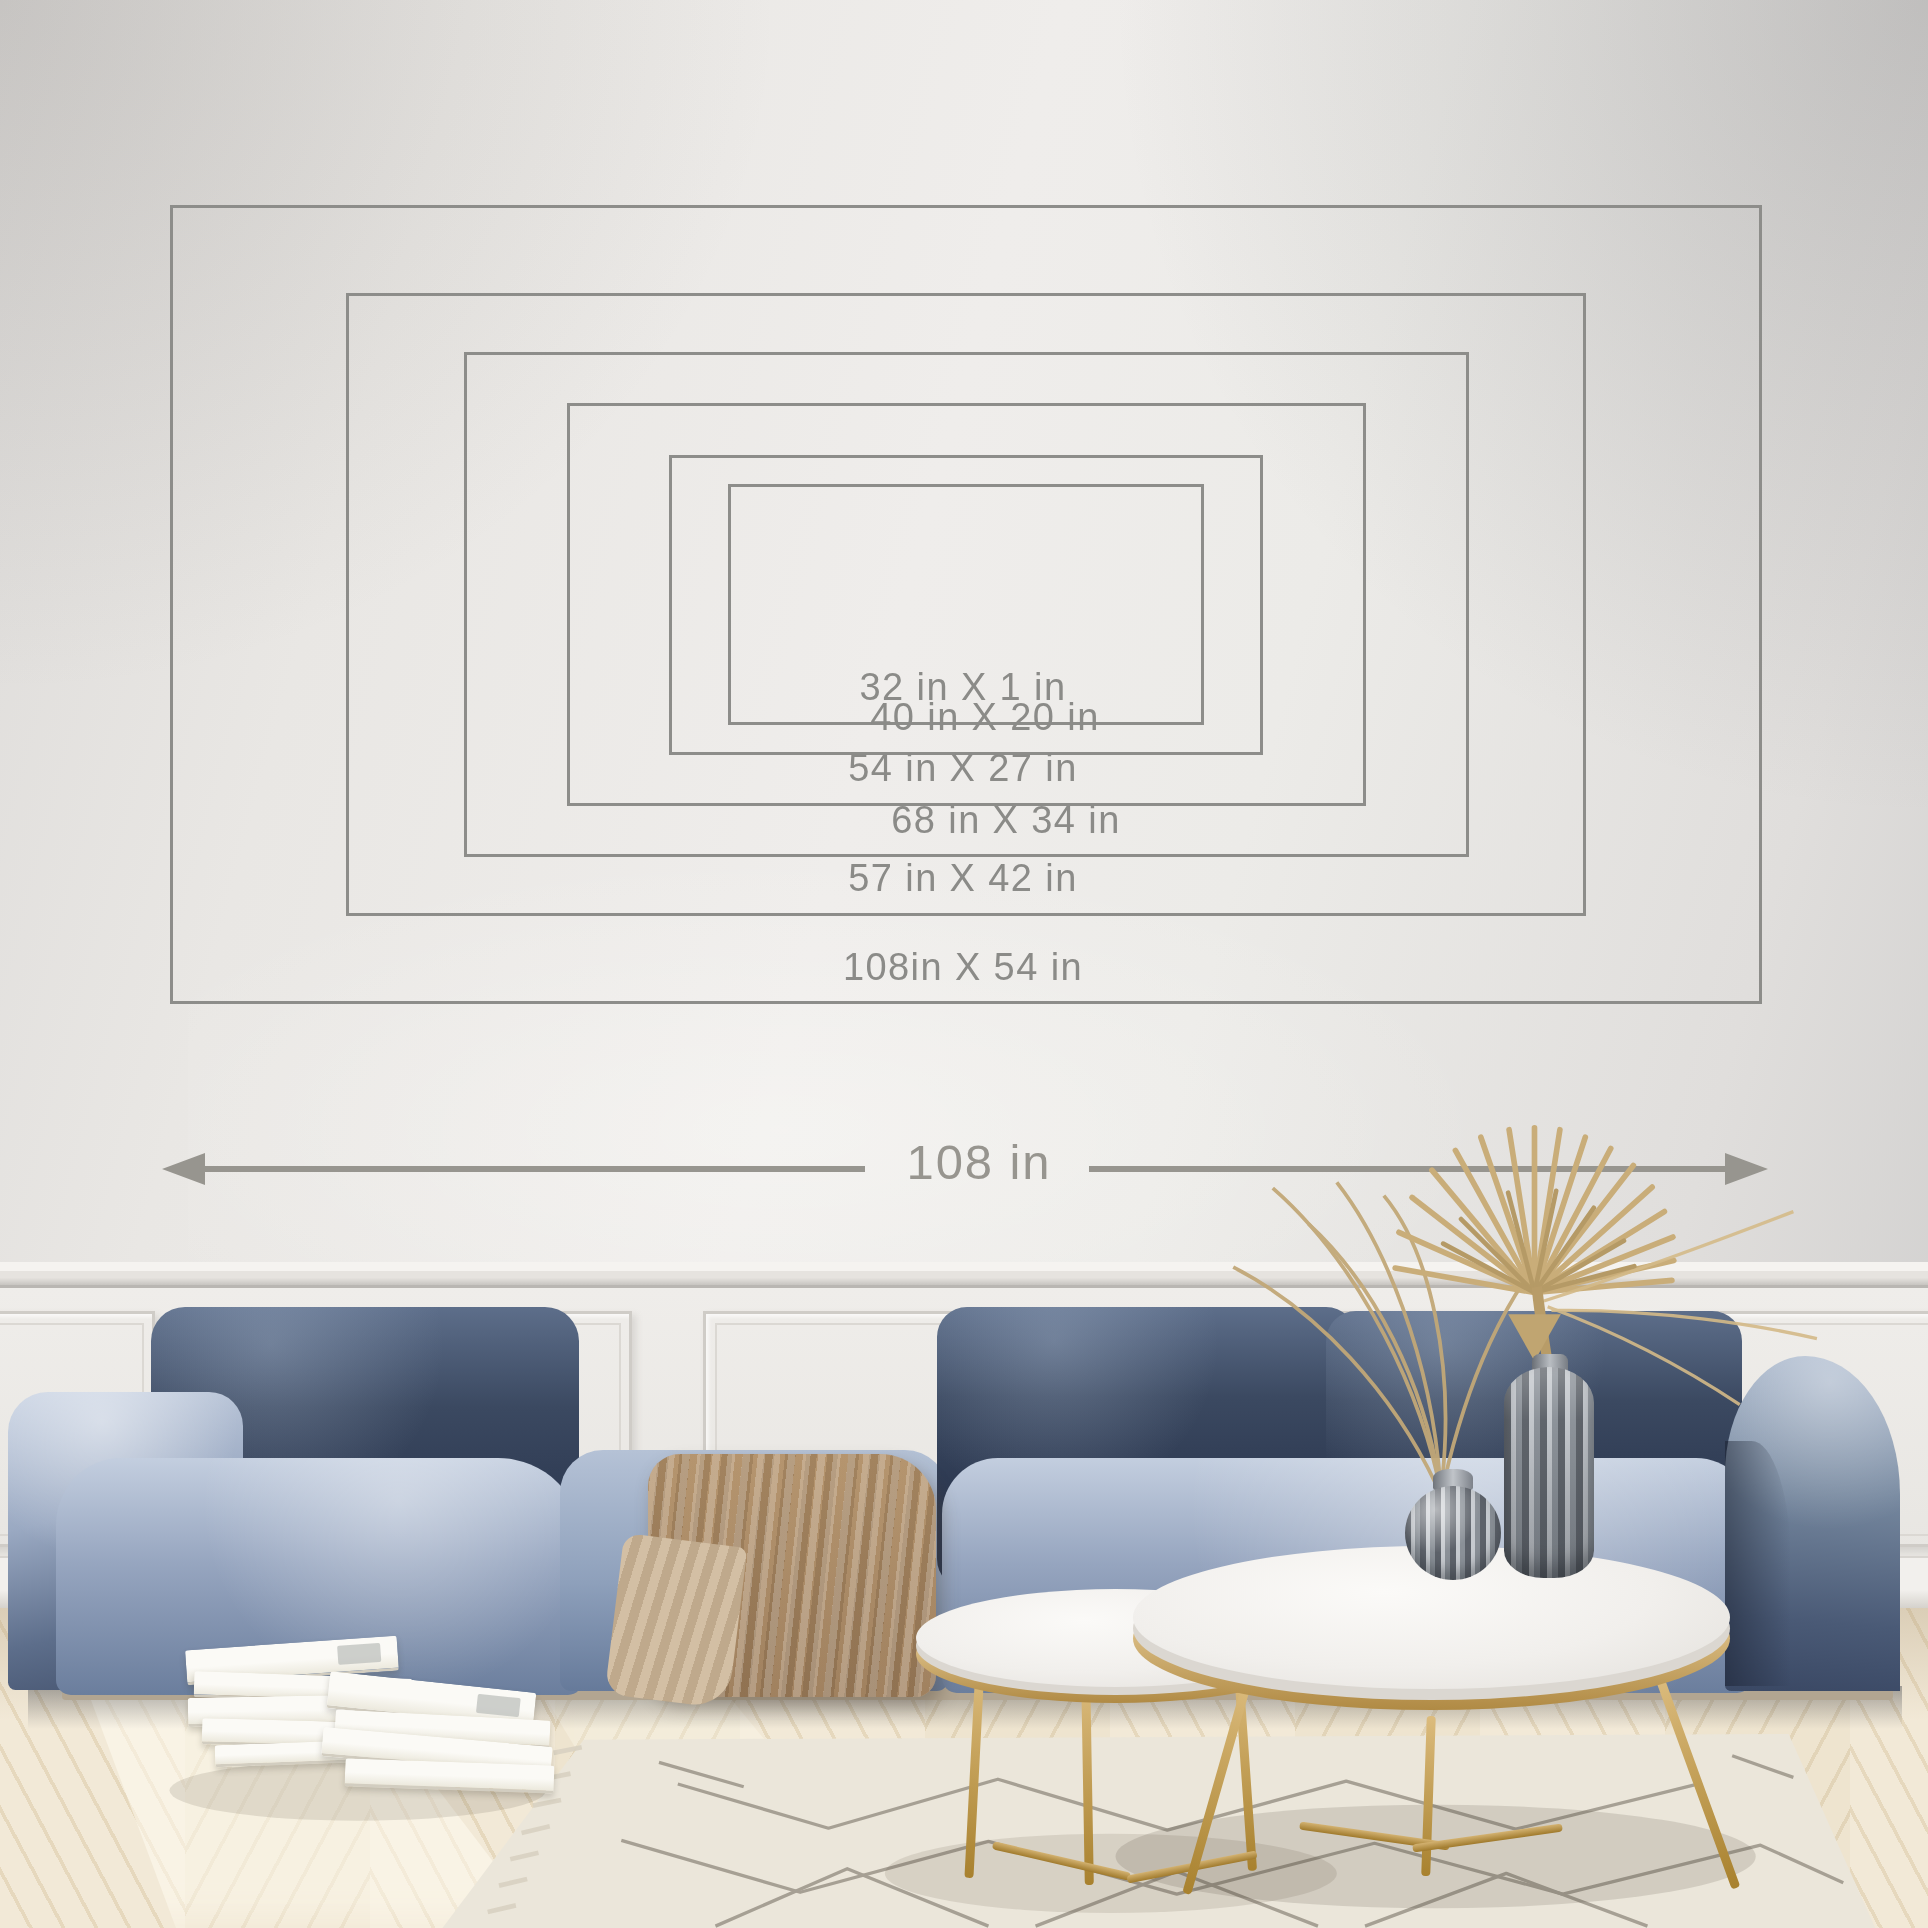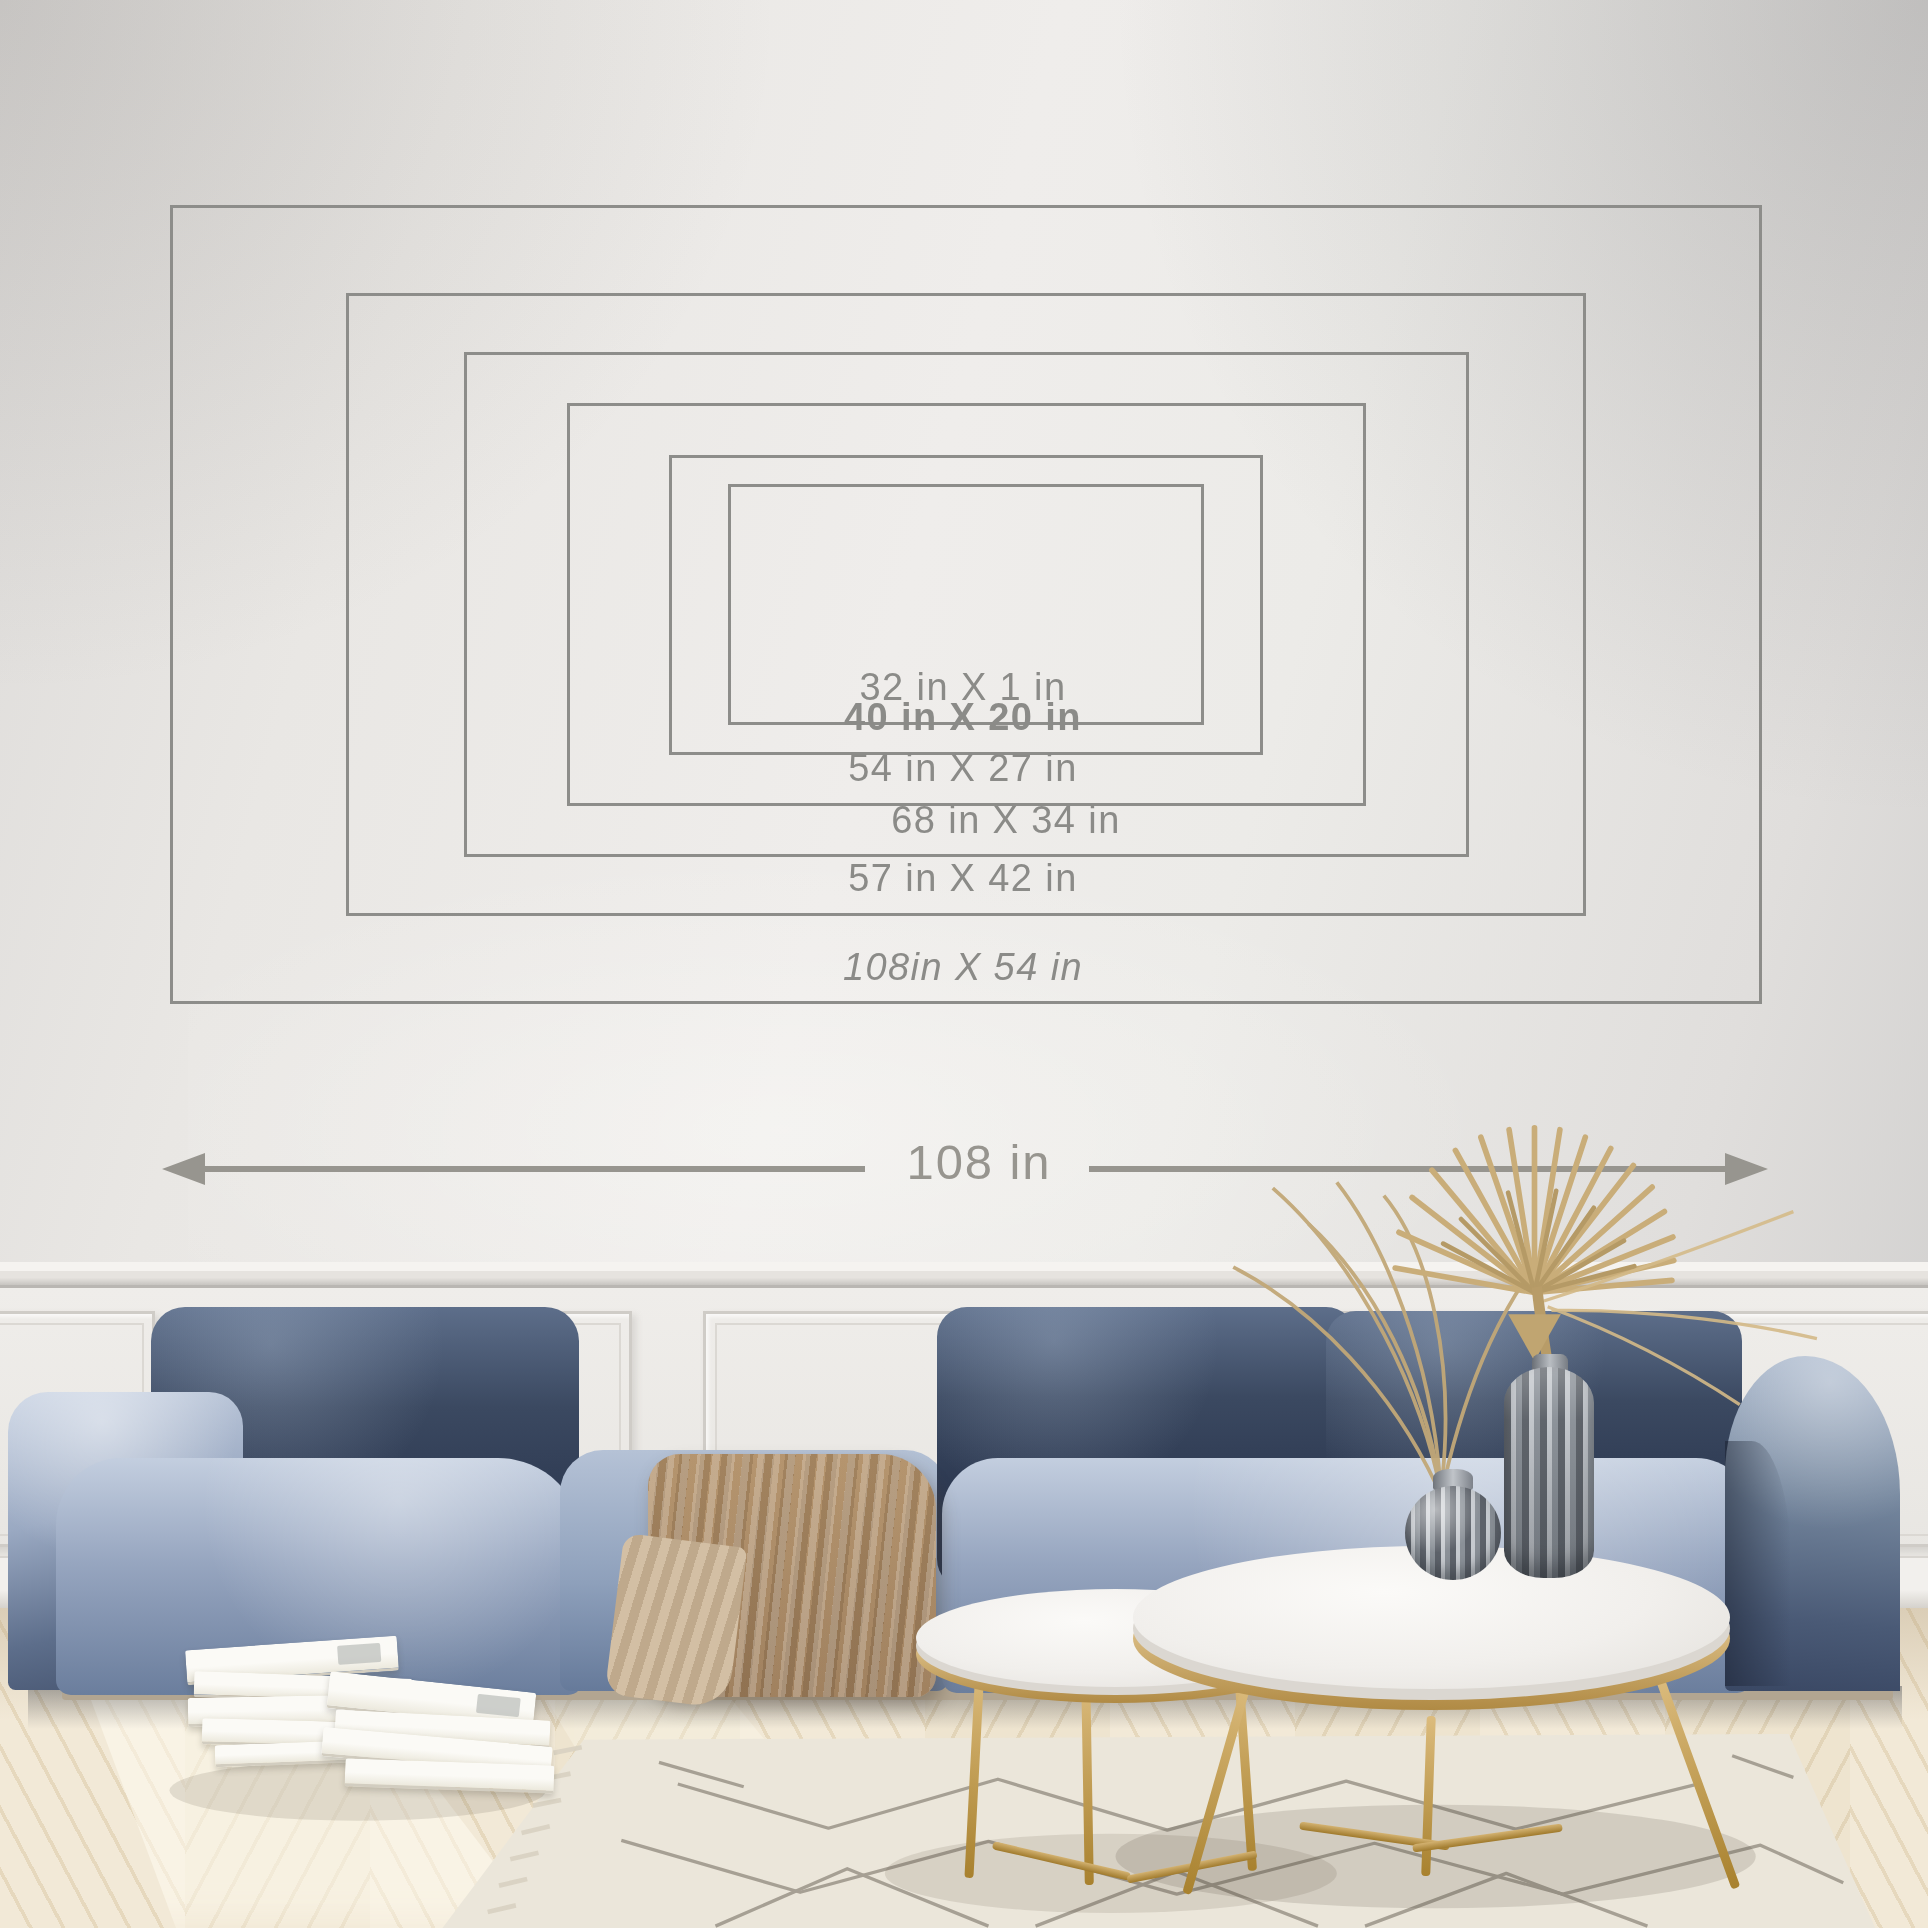--- a/index.html
+++ b/index.html
@@ -129,29 +129,29 @@
 
   <div class="abs guide">
     <div class="arrow-line" style="left: 185px; width: 680px; background: rgb(151, 149, 143);"></div>
     <div class="arrow-line" style="left: 1089px; width: 655px; background: rgb(151, 149, 143);"></div>
     <div class="arrow-head left" style="border-right-color: rgb(151, 149, 143);"></div>
     <div class="arrow-head right" style="border-left-color: rgb(151, 149, 143);"></div>
     <div class="arrow-label" style="color: rgb(151, 149, 143); text-align: center;">108 in</div>
   <div class="size-rect" style="left: 728px; top: 484px; width: 470px; height: 235px; border-color: rgb(141, 141, 138);"></div>
       <div class="size-label" style="left: 963px; top: 666px; color: rgb(139, 139, 136);">32 in X 1 in</div>
       <div class="size-rect" style="left: 669px; top: 455px; width: 588px; height: 294px; border-color: rgb(141, 141, 138);"></div>
-      <div class="size-label" style="left: 963px; top: 696px; color: rgb(139, 139, 136); font-weight: bold;">40 in X 20 in</div>
+      <div class="size-label" style="left: 985px; top: 696px; color: rgb(139, 139, 136);">40 in X 20 in</div>
       <div class="size-rect" style="left: 567px; top: 403px; width: 793px; height: 397px; border-color: rgb(141, 141, 138);"></div>
       <div class="size-label" style="left: 963px; top: 747px; color: rgb(139, 139, 136);">54 in X 27 in</div>
       <div class="size-rect" style="left: 464px; top: 352px; width: 999px; height: 499px; border-color: rgb(141, 141, 138);"></div>
       <div class="size-label" style="left: 963px; top: 799px; color: rgb(139, 139, 136); margin-left: 43px;">68 in X 34 in</div>
       <div class="size-rect" style="left: 346px; top: 293px; width: 1234px; height: 617px; border-color: rgb(141, 141, 138);"></div>
       <div class="size-label" style="left: 963px; top: 857px; color: rgb(139, 139, 136);">57 in X 42 in</div>
       <div class="size-rect" style="left: 170px; top: 205px; width: 1586px; height: 793px; border-color: rgb(141, 141, 138);"></div>
-      <div class="size-label" style="left: 963px; top: 946px; color: rgb(139, 139, 136); font-style: italic;">108in X 54 in</div>
+      <div class="size-label" style="left: 963px; top: 946px; color: rgb(139, 139, 136);">108in X 54 in</div>
     </div>
 
   <div class="abs chair-rail"></div>
   <div class="abs wainscot"></div>
   <div class="panel" style="left:-169px;width:318px;"></div>
   <div class="panel" style="left:231px;width:395px;"></div>
   <div class="panel" style="left:703px;width:400px;"></div>
   <div class="panel" style="left:1181px;width:400px;"></div>
   <div class="panel" style="left:1658px;width:400px;"></div>
   <div class="abs baseboard"></div>

